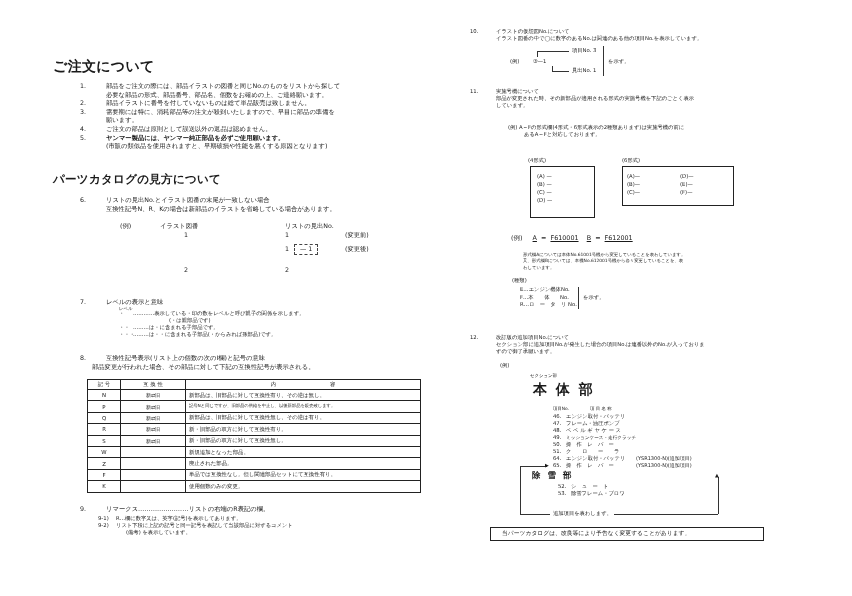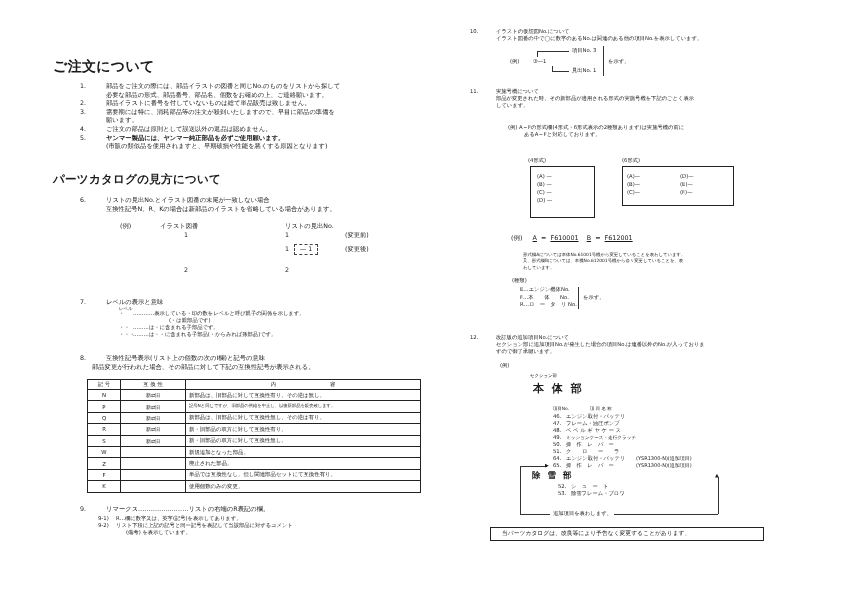--- a/index.html
+++ b/index.html
@@ -205,21 +205,21 @@
   <div class="line" style="left:578px;top:287px;width:0.8px;height:22px;"></div>
   <div class="abs t6" style="left:583px;top:294px;">を示す。</div>
 
   <div class="abs t6" style="left:470px;top:334px;">
     <div><span class="num">12.</span><span>改訂版の追加項目No.について</span></div>
     <div><span class="num"></span><span>セクション部に追加項目No.が発生した場合の項目No.は連番以外のNo.が入っておりま</span></div>
     <div><span class="num"></span><span>すので御了承願います。</span></div>
   </div>
   <div class="abs t6" style="left:500px;top:362px;">(例)</div>
   <div class="abs t5" style="left:530px;top:373px;">セクション部</div>
-  <div class="abs b" style="left:533px;top:381px;font-size:11px;letter-spacing:2px;text-align:center;">本 体 部</div>
+  <div class="abs b" style="left:533px;top:381px;font-size:14px;letter-spacing:2px;text-align:center;">本 体 部</div>
   <div class="abs t5" style="left:553px;top:406px;">項目No.</div>
   <div class="abs t5" style="left:590px;top:406px;">項 目 名 称</div>
 
   <div class="abs t6" style="left:553px;top:413px;line-height:7px;">
     <div><span style="display:inline-block;width:13px;">46.</span><span>エンジン取付・バッテリ</span></div>
     <div><span style="display:inline-block;width:13px;">47.</span><span>フレーム・油圧ポンプ</span></div>
     <div><span style="display:inline-block;width:13px;">48.</span><span>ベ ベ ル ギ ヤ ケ ー ス</span></div>
     <div><span style="display:inline-block;width:13px;">49.</span><span style="font-size:4.6px;">ミッションケース・走行クラッチ</span></div>
     <div><span style="display:inline-block;width:13px;">50.</span><span>操　作　レ　バ　ー</span></div>
     <div><span style="display:inline-block;width:13px;">51.</span><span>ク　　ロ　　ー　　ラ</span></div>

